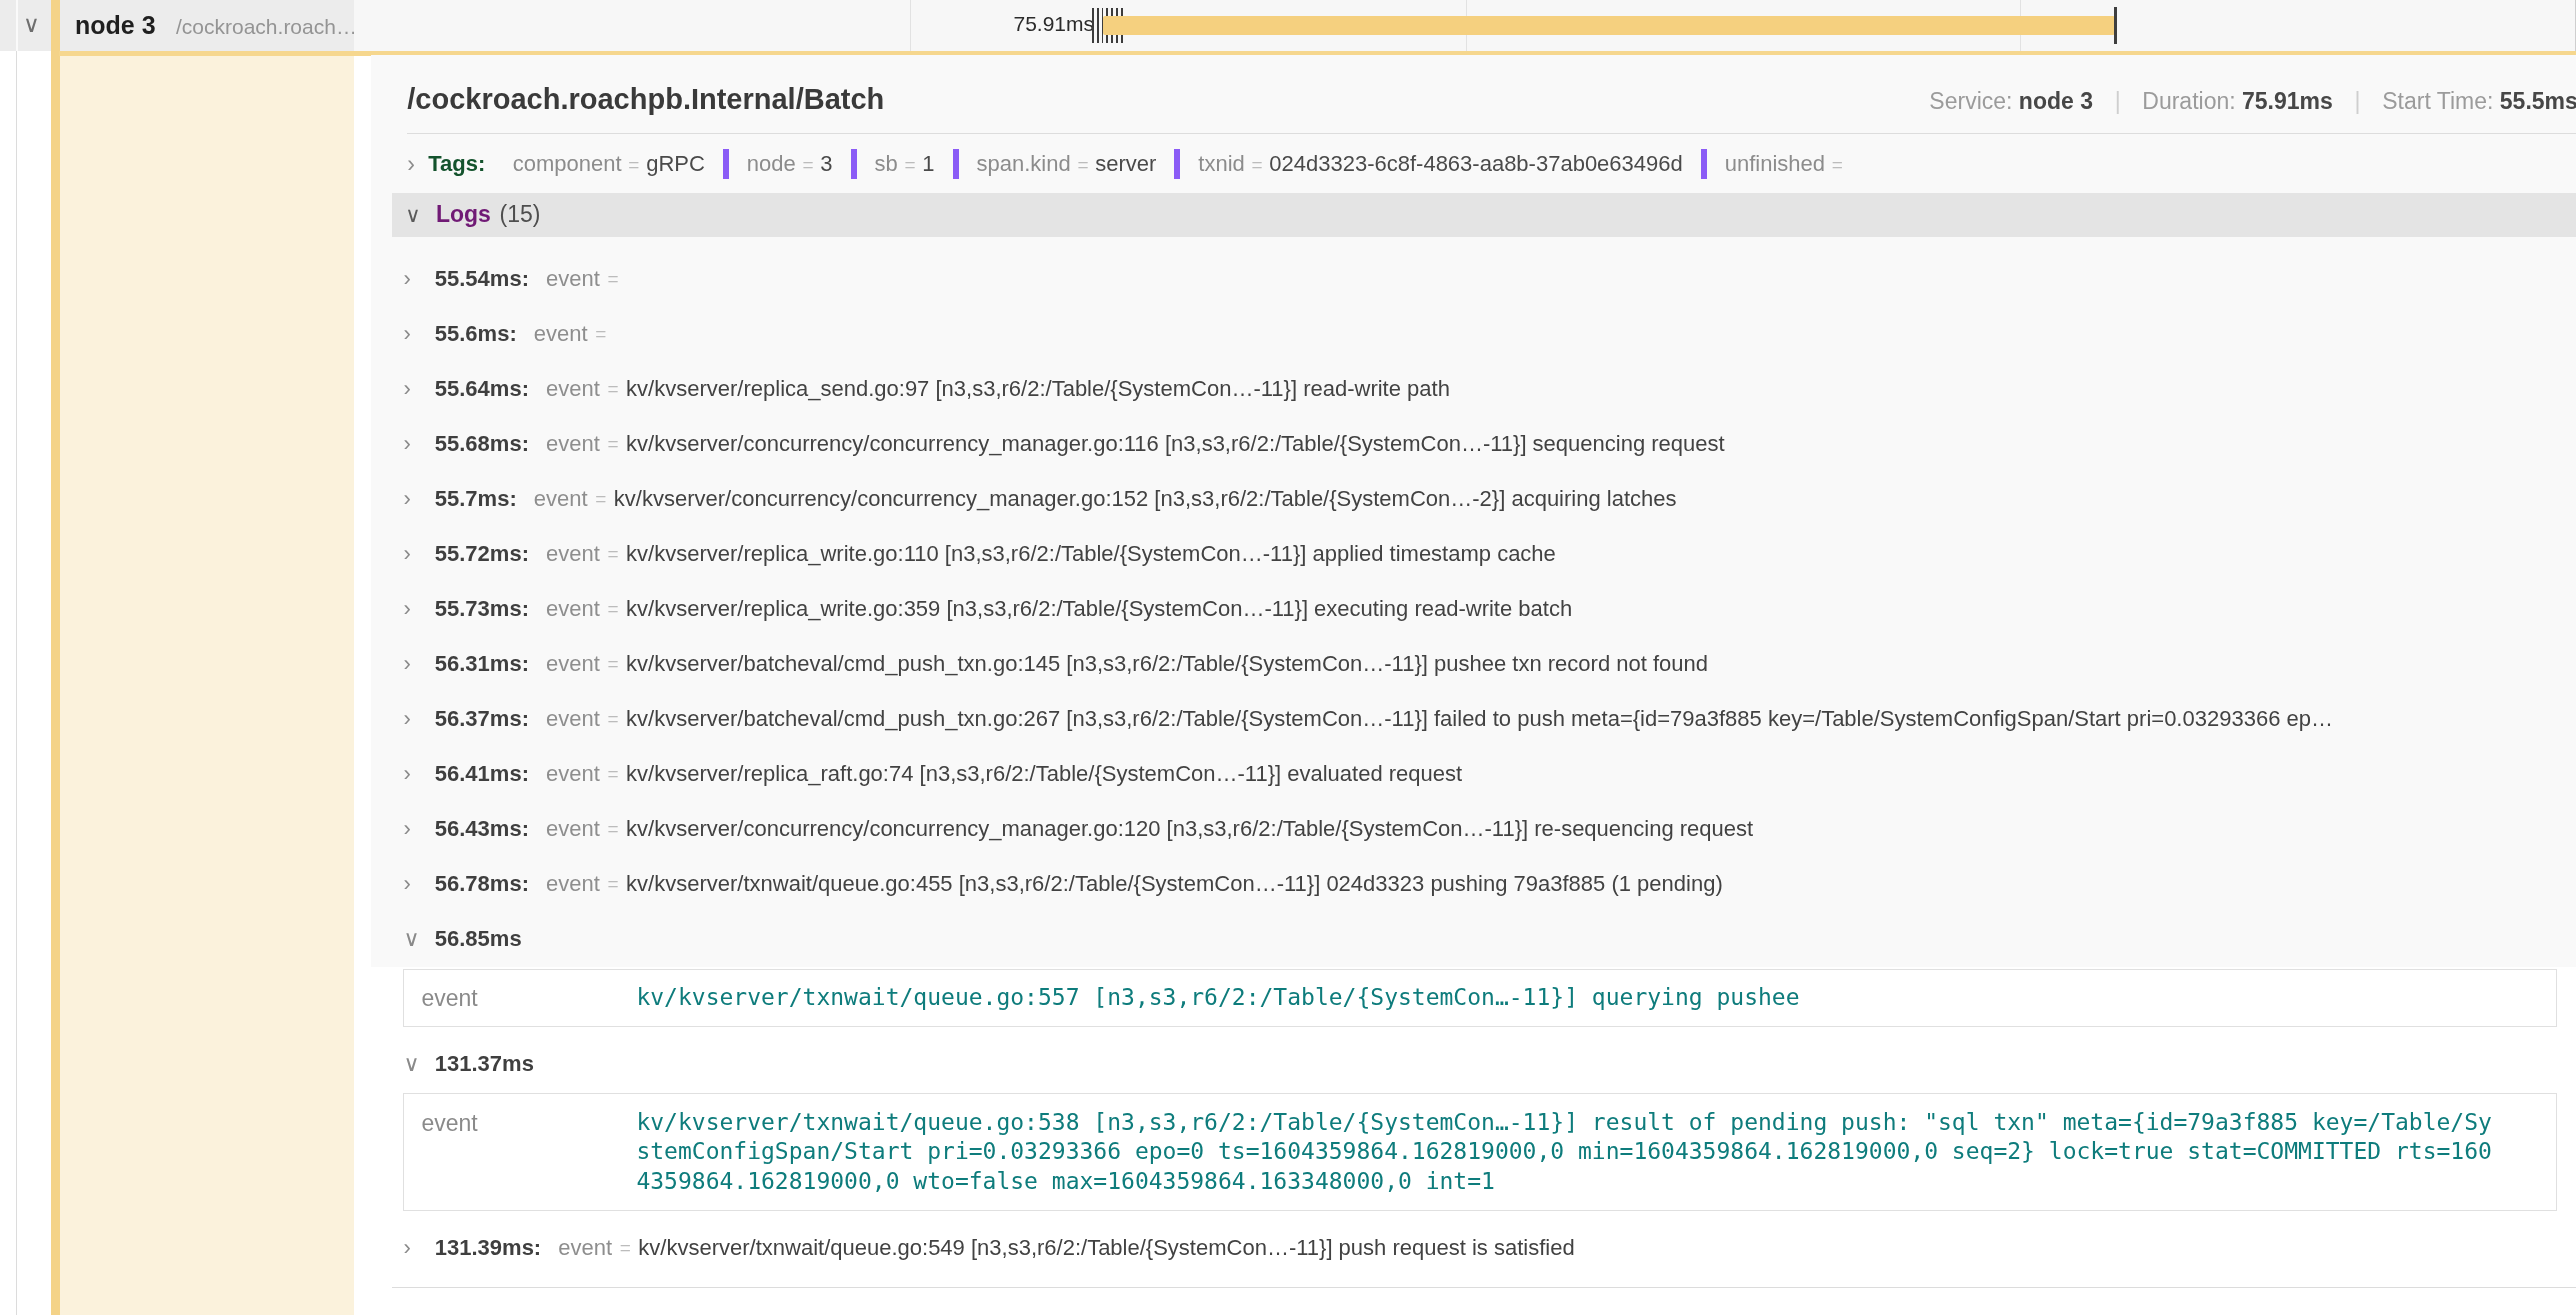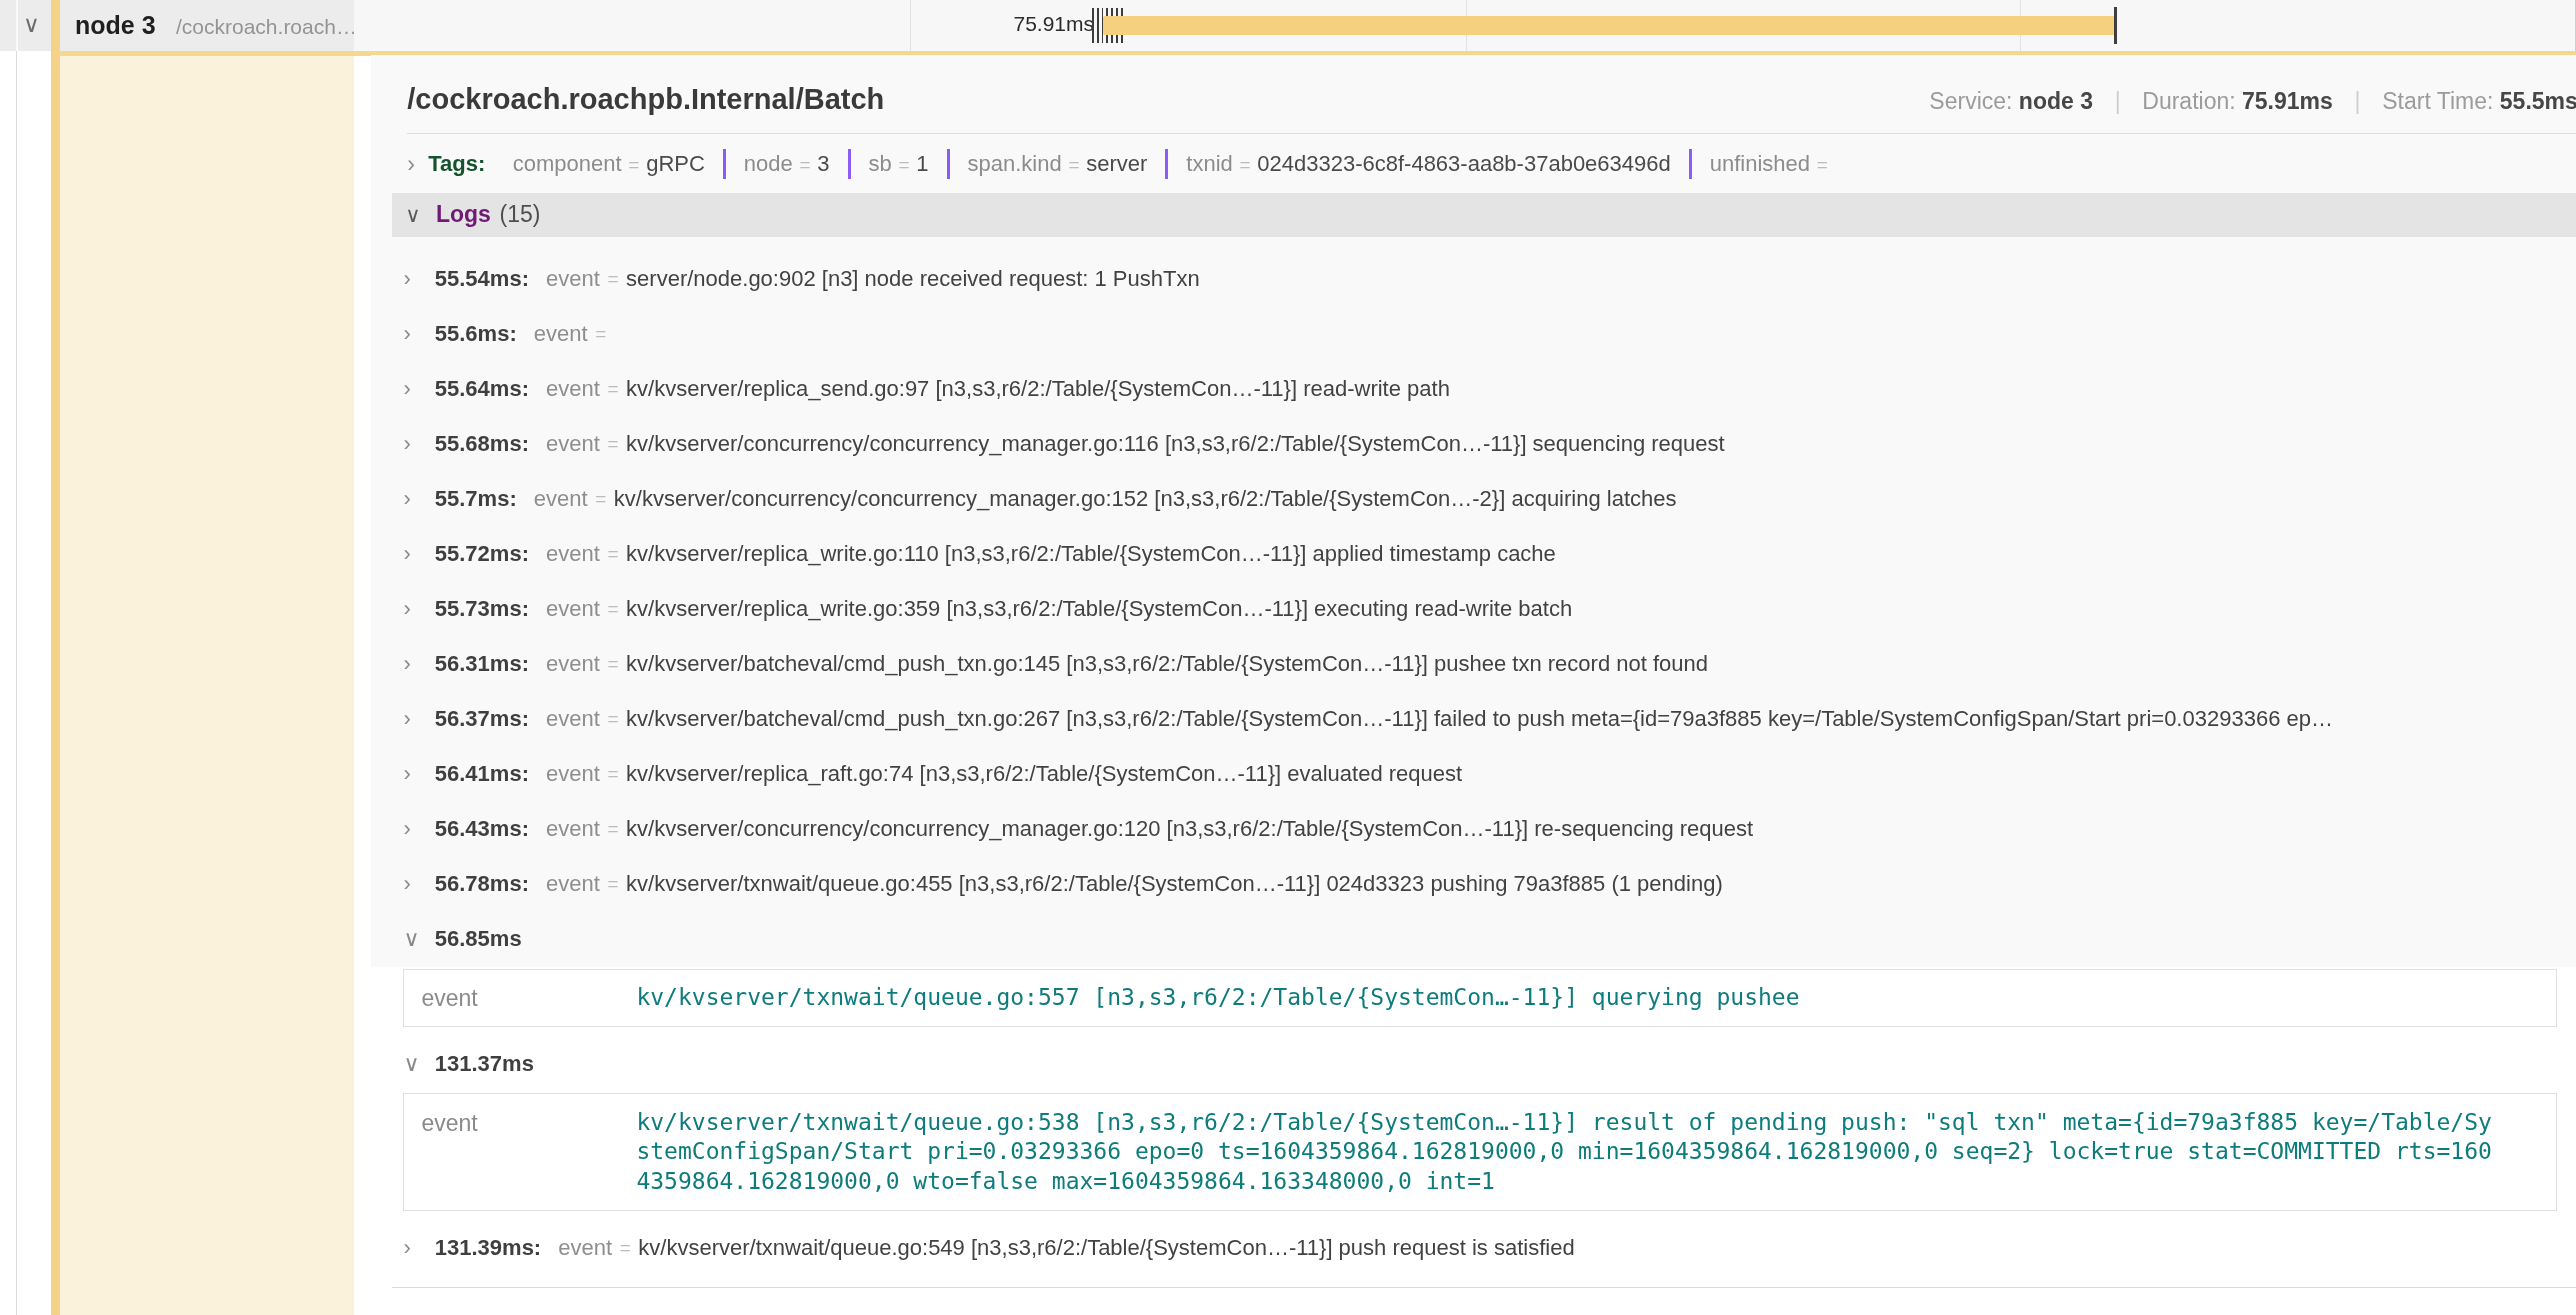--- a/index.html
+++ b/index.html
@@ -32,21 +32,21 @@
   .dheader { display:flex; justify-content:space-between; align-items:baseline; margin:0 5.7px 0 15.3px; padding:19px 0 17px 0; border-bottom:1px solid #dddddd; }
   .dtitle { font-size:29px; line-height:34px; font-weight:bold; color:#3a3a3a; margin:0; }
   .stats { font-size:23px; white-space:nowrap; }
   .stats .lbl { color:#9b9b9b; }
   .stats .val { color:#474747; font-weight:bold; }
   .stats .sep { color:#cfcfcf; margin:0 15.3px; font-weight:normal; }
   
   .tagsrow { display:flex; align-items:center; margin:15.3px 0 0 15.3px; height:30.5px; font-size:22px; }
   .tagsrow .chev { color:#8d8d8d; font-size:23px; margin-right:13.3px; cursor:pointer; }
   .tagsrow .tags-label { font-weight:bold; color:#14532d; margin-right:9.5px; }
-  .tag-item { padding:1.9px 18px; border-right:3px solid #8b5cf6; white-space:nowrap; }
+  .tag-item { padding:1.9px 18px; border-right:6px solid #8b5cf6; white-space:nowrap; }
   .tag-item:last-child { border-right:none; }
   .tag-item .k { color:#8c8c8c; }
   .tag-item .eq { color:#bcbcbc; font-size:19px; margin:0 6.7px; }
   .tag-item .v { color:#4a4a4a; }
   
   .logs { margin-top:13.3px; border-bottom:1px solid #dcdcdc; padding-bottom:11.4px; }
   .logs-header { height:44px; background:#e4e4e4; display:flex; align-items:center; padding-left:13.3px; font-size:23px; cursor:pointer; }
   .logs-header .chev { color:#5a5a5a; margin-right:15.3px; font-size:21px; }
   .logs-header .t { font-weight:bold; color:#701a75; }
   .logs-header .c { color:#4e4e4e; margin-left:8.6px; font-weight:normal; }
@@ -129,21 +129,20 @@
         <span class="c">(15)</span>
       </div>
 
       <div class="logrows">
 
         <div class="log-row">
           <span class="chev">›</span>
           <span class="ts">55.54ms:</span>
           <span class="k">event</span>
             <span class="eq">=</span>
-            <span class="v">server/node.go:902 [n3] node received request: 1 PushTxn</span>
         </div>
         <div class="log-row">
           <span class="chev">›</span>
           <span class="ts">55.6ms:</span>
           <span class="k">event</span>
             <span class="eq">=</span>
         </div>
         <div class="log-row">
           <span class="chev">›</span>
           <span class="ts">55.64ms:</span>

